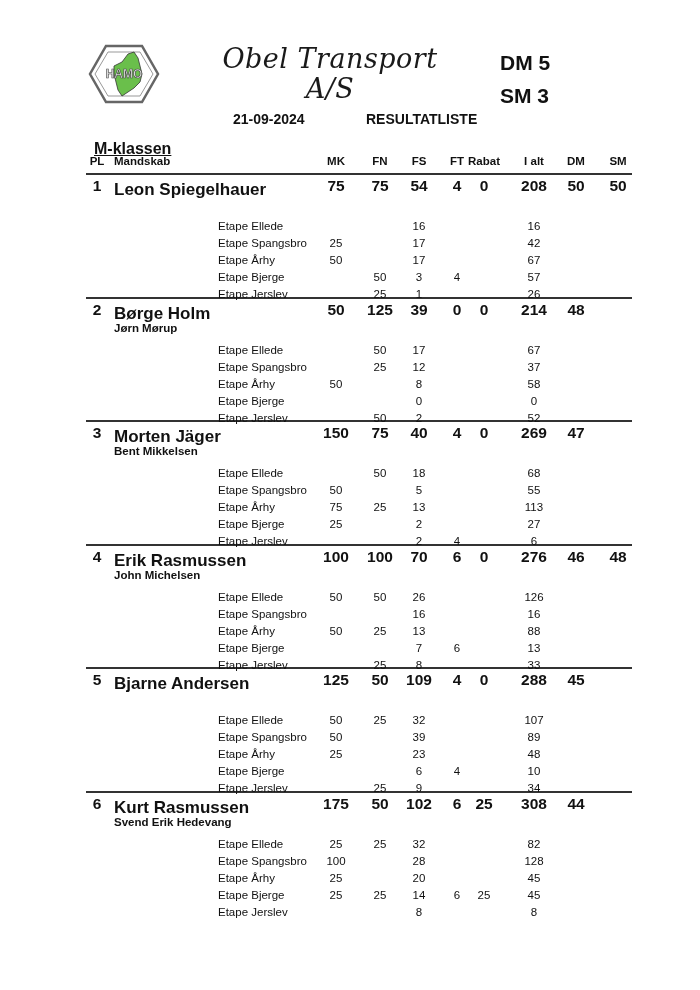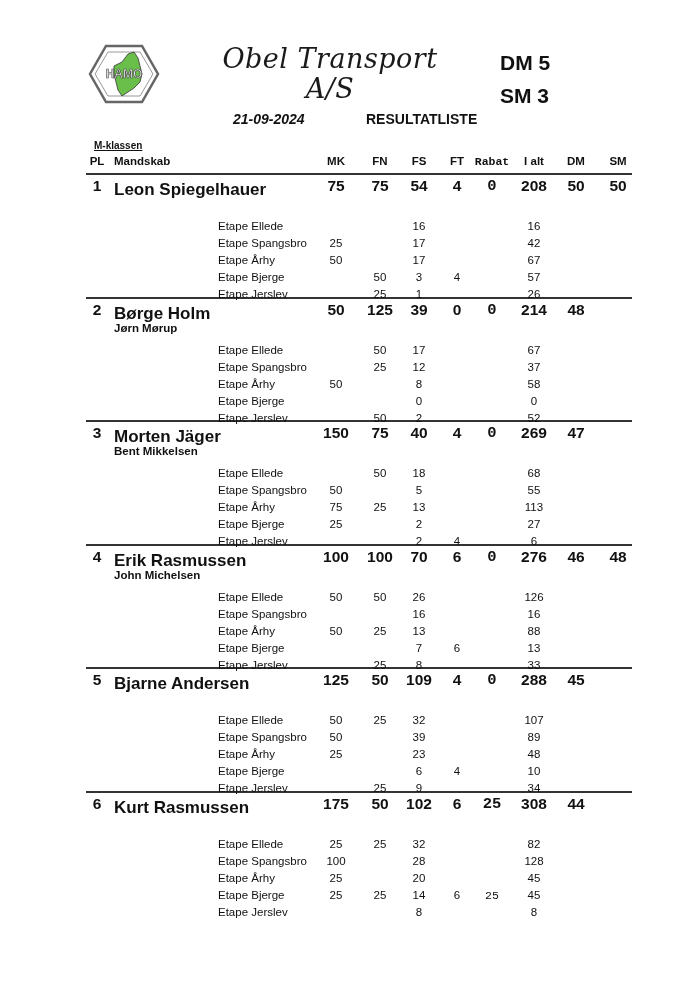--- a/index.html
+++ b/index.html
@@ -6,33 +6,33 @@
   body { width: 700px; height: 990px; position: relative; overflow: hidden;
          font-family: "Liberation Sans", "DejaVu Sans", sans-serif; color: #111; }
 
   .logo { position: absolute; left: 88px; top: 44px; width: 72px; height: 60px; }
   .brand { position: absolute; left: 200px; top: 44px; width: 260px; text-align: center;
            font-family: "DejaVu Serif", serif; font-style: italic; color: #1a1a1a; }
   .brand .l1 { font-size: 27px; letter-spacing: 0.5px; line-height: 30px; }
   .brand .l2 { font-size: 24px; line-height: 26px; }
   .cup { position: absolute; left: 500px; font-weight: bold; font-size: 21px; }
   .cup.dm { top: 51px; } .cup.sm { top: 84px; }
-  .date { position: absolute; left: 233px; top: 111px; font-weight: bold; font-size: 14px; font-style: italic; }
+  .date { position: absolute; left: 233px; top: 111px; font-weight: bold; font-size: 14px; }
   .doc-title { position: absolute; left: 366px; top: 111px; font-weight: bold; font-size: 14px; }
 
-  .klasse { position: absolute; left: 94px; top: 140px; font-weight: bold; font-size: 10px;
+  .klasse { position: absolute; left: 94px; top: 140px; font-weight: bold; font-size: 16px;
             text-decoration: underline; }
 
   .grid { position: absolute; left: 86px; width: 546px; }
   .hdr { top: 155px; height: 18px; border-bottom: 2px solid #333; font-weight: bold; font-size: 11.5px; }
   .cell { position: absolute; text-align: center; width: 40px; }
   .c-pl { left: 0; width: 22px; text-align: center; }
   .c-name { left: 28px; text-align: left; width: 200px; }
   .c-mk { left: 230px; } .c-fn { left: 274px; } .c-fs { left: 313px; } .c-ft { left: 351px; }
-  .c-rabat { left: 384px; width: 44px; font-family: Liberation Mono, monospace; } .c-ialt { left: 428px; } .c-dm { left: 470px; } .c-sm { left: 512px; }
+  .c-rabat { left: 376px; width: 44px; } .c-ialt { left: 428px; } .c-dm { left: 470px; } .c-sm { left: 512px; }
   .c-etape { left: 132px; text-align: left; width: 110px; }
 
   .team { position: absolute; left: 86px; width: 546px; }
   .team.sep { border-bottom: 2px solid #333; }
   .trow { position: absolute; left: 0; width: 546px; height: 20px; }
   .trow.main { font-weight: bold; font-size: 15.5px; top: 0; }
   .trow.main .c-name { font-size: 17px; top: 3px; }
   .trow.main .c-pl { font-size: 15.5px; }
   .trow.partner { top: 21px; font-weight: bold; font-size: 11.5px; }
   .srow { position: absolute; left: 0; width: 546px; height: 17px; font-size: 11.5px; }
@@ -381,20 +381,23 @@
         <span class="cell c-name">Kurt Rasmussen</span>
         <span class="cell c-mk">175</span>
         <span class="cell c-fn">50</span>
         <span class="cell c-fs">102</span>
         <span class="cell c-ft">6</span>
         <span class="cell c-rabat">25</span>
         <span class="cell c-ialt">308</span>
         <span class="cell c-dm">44</span>
         <span class="cell c-sm"></span>
       </div>
+      <div class="trow partner">
+        <span class="cell c-name">Svend Erik Hedevang</span>
+      </div>
       <div class="srow" style="top:43px">
         <span class="cell c-etape">Etape Ellede</span>
         <span class="cell c-mk">25</span>
         <span class="cell c-fn">25</span>
         <span class="cell c-fs">32</span>
         <span class="cell c-ft"></span>
         <span class="cell c-rabat"></span>
         <span class="cell c-ialt">82</span>
       </div>
       <div class="srow" style="top:60px">

